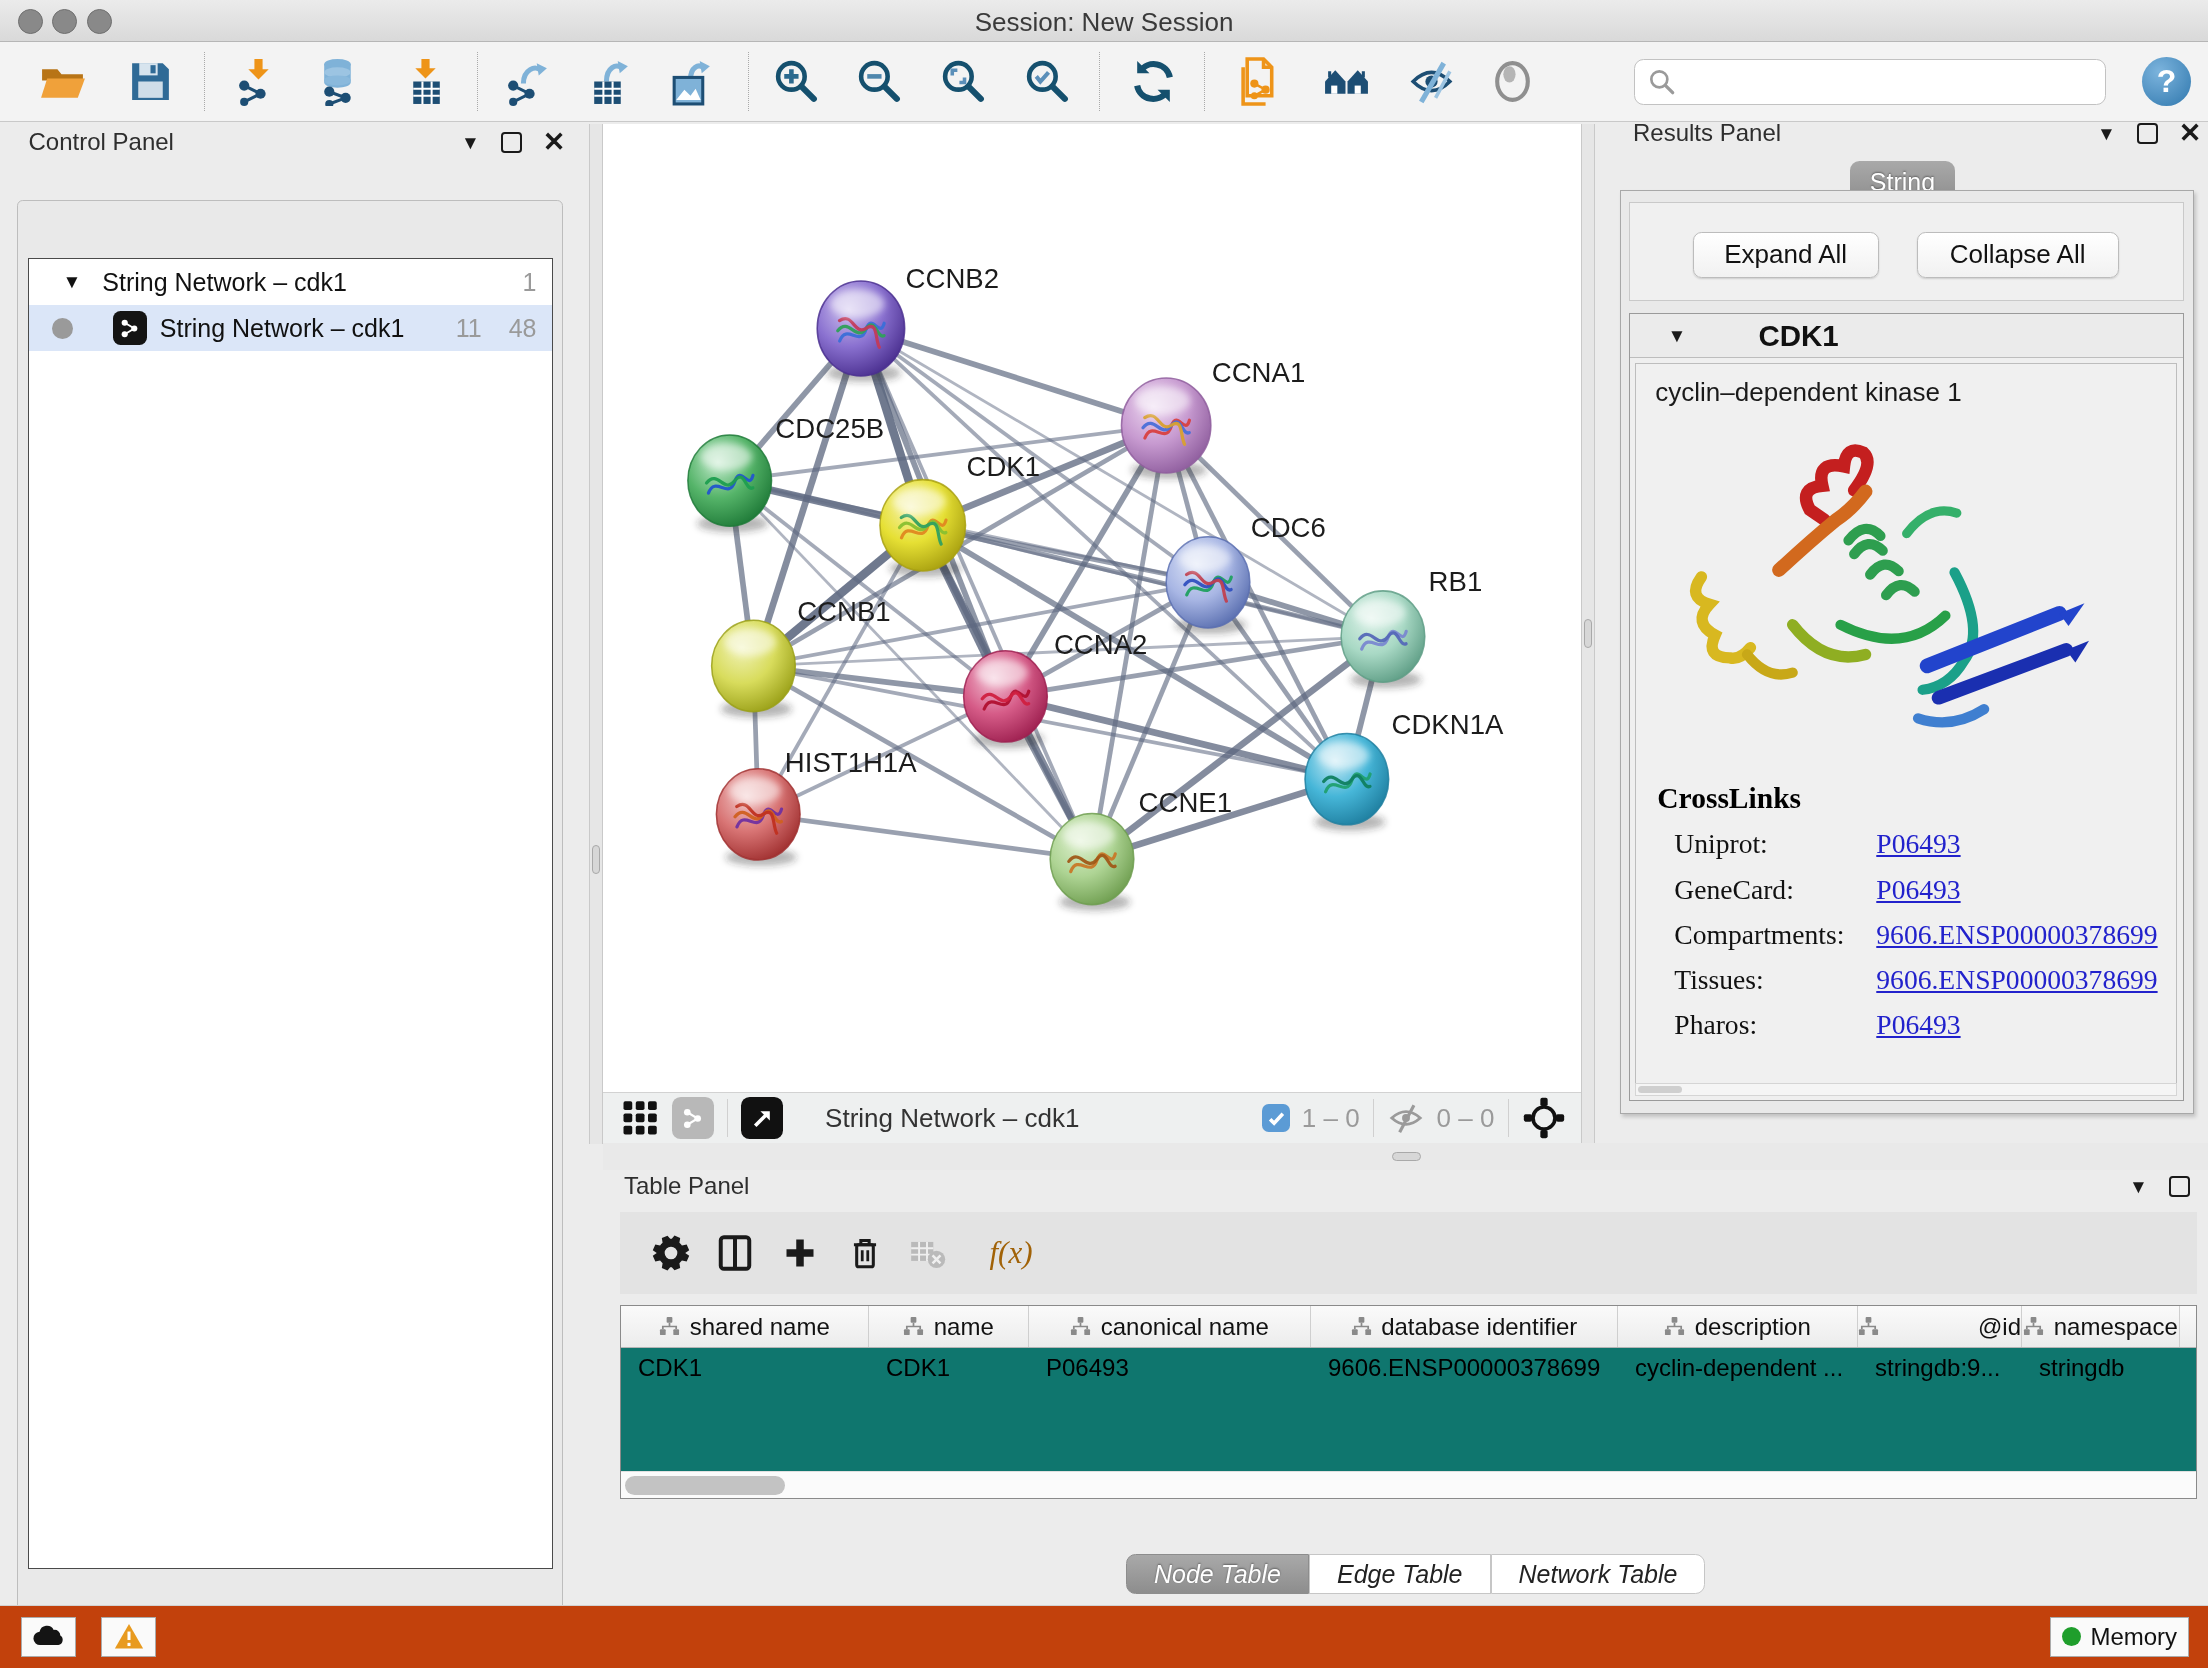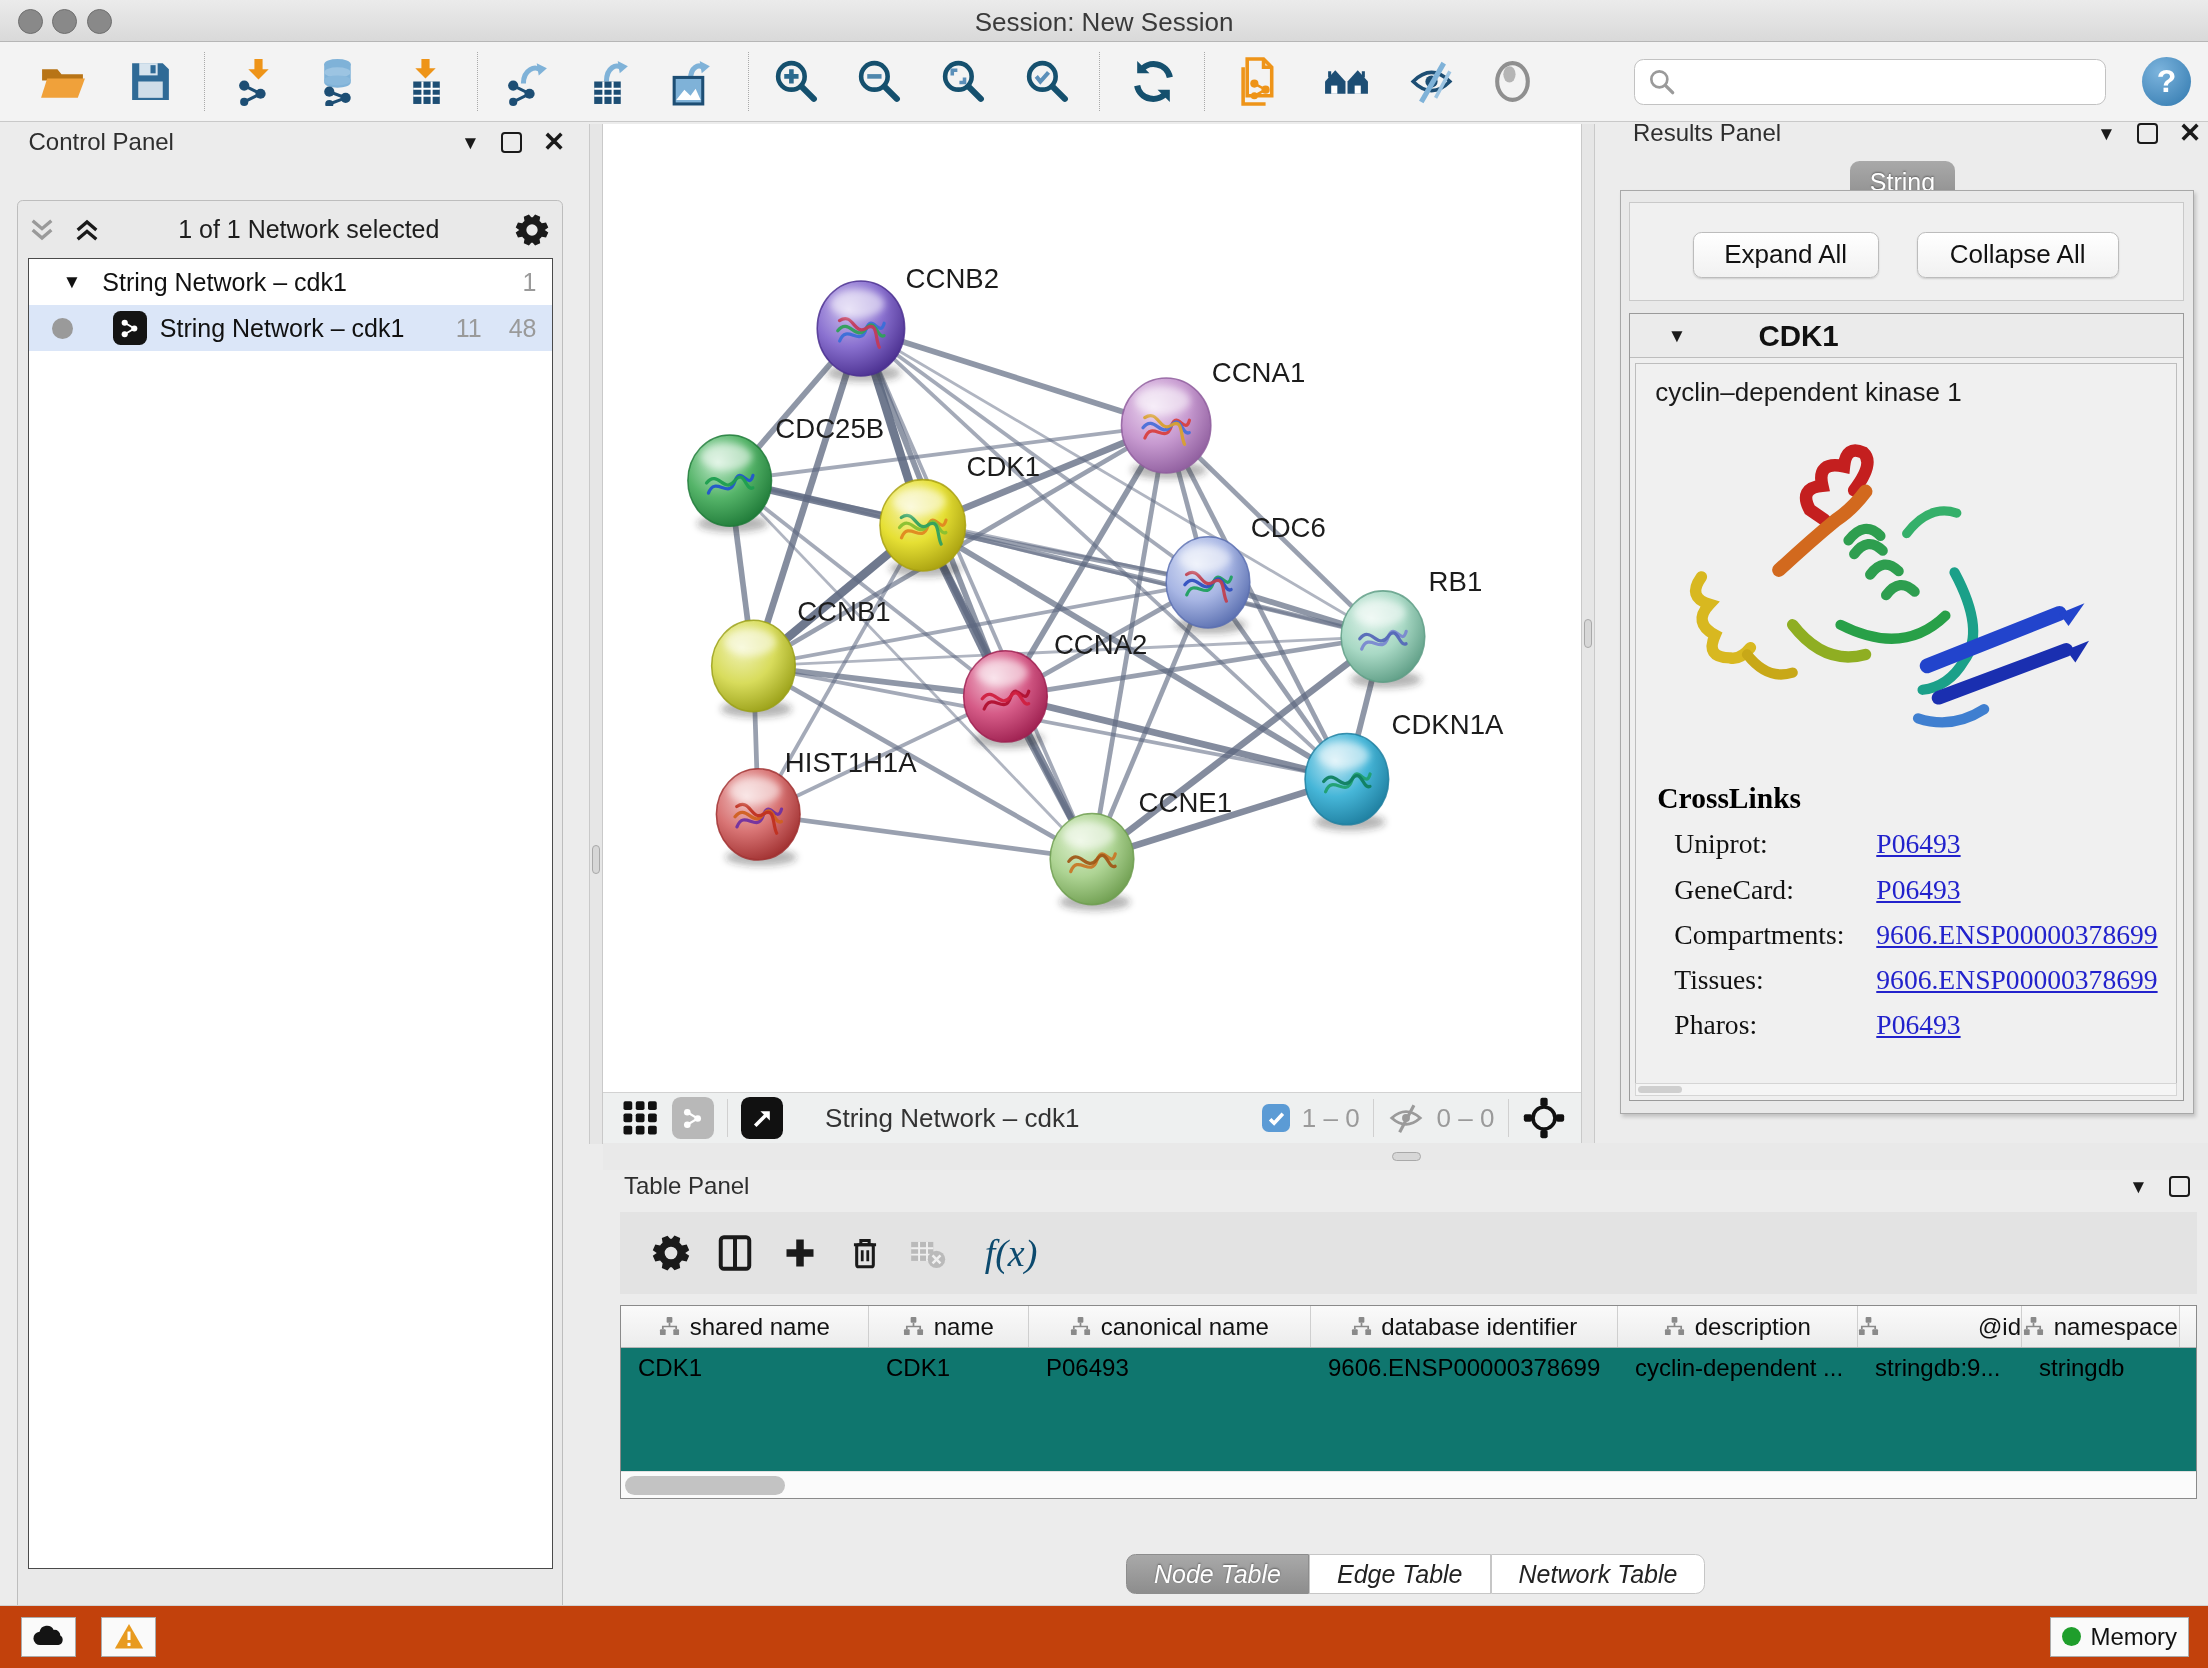--- a/index.html
+++ b/index.html
@@ -105,21 +105,21 @@
   #rp-scroll { position:absolute; left:5.7px; bottom:3.8px; width:542px; height:13.3px; background:#f5f5f5;
     border:1px solid #d5d5d5; }
   #rp-scroll .thumb { position:absolute; left:1.9px; top:1.9px; width:44px; height:7.6px;
     background:#cfcfcf; border-radius:3.8px; }
 
   
   #table-panel { left:603px; top:1170px; width:1605px; height:436px; }
   #tp-toolbar { position:absolute; left:17px; top:42px; width:1577px; height:82px; background:#e3e3e3; }
   .tp-icon { position:absolute; top:17px; width:48px; height:48px; display:flex;
     align-items:center; justify-content:center; }
-  #fx-label { font-family:"Liberation Serif", serif; font-style:italic; font-size:38px; color:#0c4a6e; }
+  #fx-label { font-family:"Liberation Serif", serif; font-style:italic; font-size:31px; color:#a16207; }
   #tp-table { position:absolute; left:17px; top:135px; width:1577px; height:194px; background:#0f766e;
     border:1.9px solid #8a8a8a; overflow:hidden; }
   #tp-header { display:flex; height:42px; background:linear-gradient(#fafafa,#ececec);
     border-bottom:1.9px solid #b5b5b5; }
   .th { display:flex; align-items:center; justify-content:center; gap:9.5px;
     border-right:1.9px solid #cfcfcf; font-size:24px; color:#111; overflow:hidden; white-space:nowrap; }
   #tp-row { display:flex; height:42px; }
   .td { padding:5.7px 3.8px 0 17px; font-size:24px; color:#000; overflow:hidden; white-space:nowrap; }
   #tp-hscroll { position:absolute; left:0; bottom:0; width:100%; height:27px; background:#fbfbfb;
     border-top:1px solid #e0e0e0; }
@@ -304,33 +304,20 @@
   </div>
 
   <div id="control-panel" class="abs">
     <div class="panel-title abs" style="left:28.5px; top:3.8px">Control Panel</div>
     <div class="panel-ctrls" style="left:461px; top:7.6px">
       <span class="tri">▼</span>
       <span class="sq"></span>
       <span class="xx">✕</span>
     </div>
     <div id="cp-box">
-      <div id="cp-toolrow">
-        <svg width="32" height="32" viewBox="0 0 24 24">
-            <path d="M5 5l7 6 7-6M5 12l7 6 7-6" stroke="#9a9a9a" stroke-width="2.5" fill="none"></path>
-          </svg>
-        <svg width="32" height="32" viewBox="0 0 24 24" style="margin-left:13.3px">
-            <path d="M5 19l7-6 7 6M5 12l7-6 7 6" stroke="#1a1a1a" stroke-width="2.5" fill="none"></path>
-          </svg>
-        <div id="cp-summary">1 of 1 Network selected</div>
-        <svg width="34" height="34" viewBox="0 0 24 24" style="margin-right:5.7px">
-            <path fill="#1a1a1a" d="M12 8a4 4 0 1 0 0 8 4 4 0 0 0 0-8zm9 4 2.5 1.7-1.6 3.6-3-.5a7 7 0 0 1-1.6 1.6l.5 3-3.6 1.5L12.5 21h-1L9.8 23 6.2 21.4l.5-3a7 7 0 0 1-1.6-1.6l-3 .5L.5 13.7 3 12 .5 10.3 2.1 6.7l3 .5a7 7 0 0 1 1.6-1.6l-.5-3L9.8 1.1 11.5 3h1l1.7-2 3.6 1.6-.5 3a7 7 0 0 1 1.6 1.6l3-.5 1.6 3.6z"></path>
-            <circle cx="12" cy="12" r="2.2" fill="#e9e9e9"></circle>
-          </svg>
-      </div>
       <div id="tree-box">
         <div class="tree-row">
           <span style="margin-left:34px; font-size:19px">▼</span>
           <span style="margin-left:21px">String Network – cdk1</span>
           <span class="tree-count" style="margin-left:auto; margin-right:15px">1</span>
         </div>
         <div class="tree-row selected">
           <span style="margin-left:23px; width:21px; height:21px; border-radius:50%; background:#9a9a9a"></span>
           <span id="share-badge" style="margin-left:40px">
             <svg width="23" height="23" viewBox="0 0 24 24">

